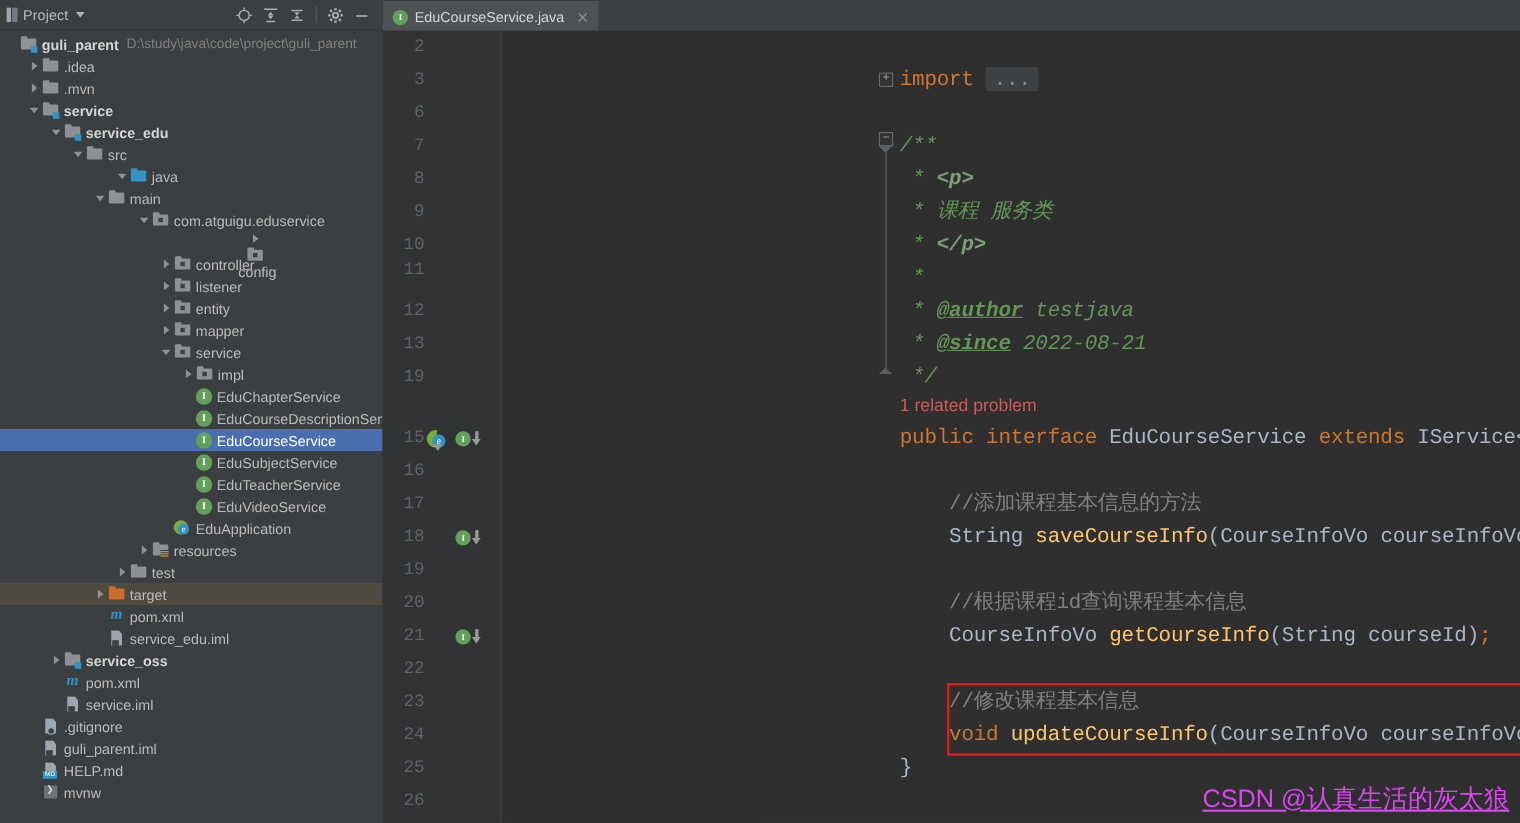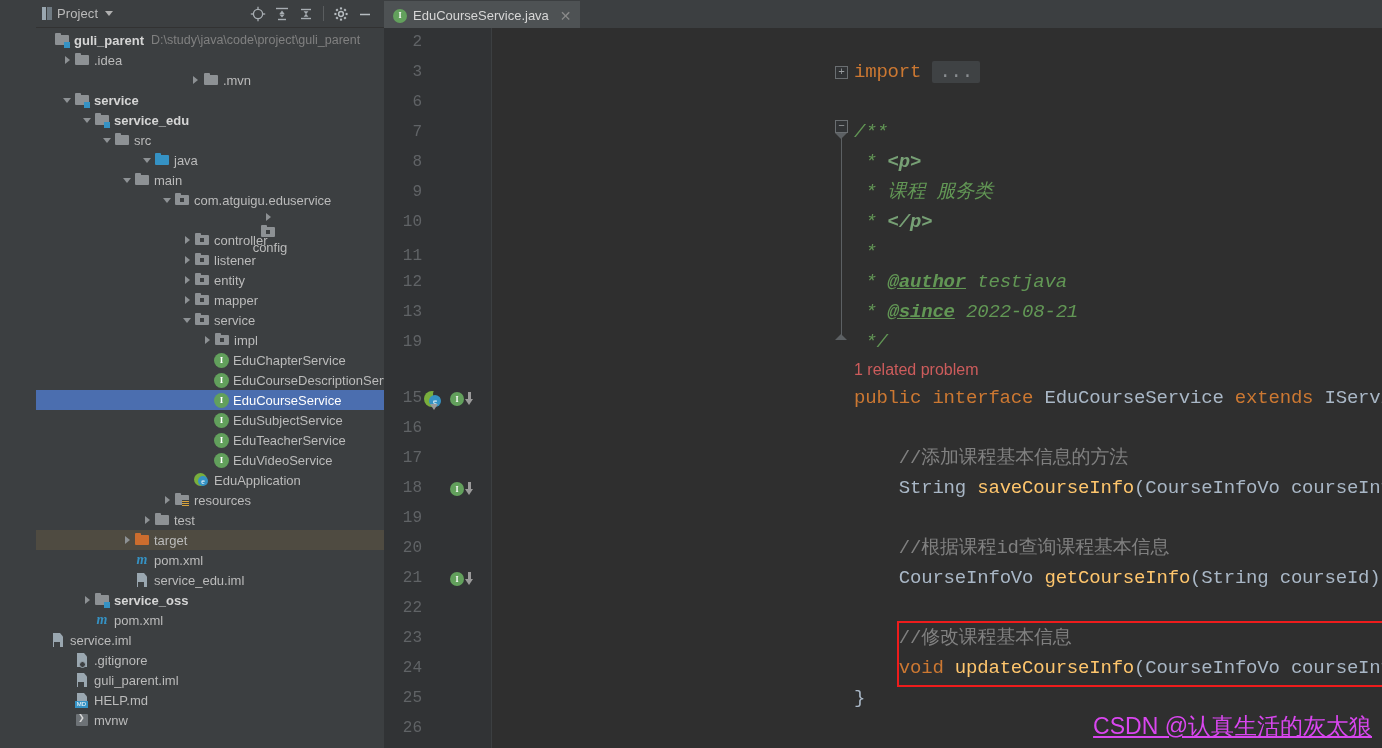--- a/index.html
+++ b/index.html
@@ -12,21 +12,20 @@
     -webkit-font-smoothing:antialiased;
   }
   #app { position:relative; width:1382px; height:748px; display:flex; }
 
   
   #project-panel {
     width:348px; height:748px;
     background:#3c3f41;
     display:flex; flex-direction:column;
     position:relative;
-    margin-left:36px;
   }
   #project-header {
     height:28px; flex:0 0 28px;
     background:#3c3f41;
     display:flex; align-items:center;
     padding-left:4px;
     border-bottom:1px solid #323232;
   }
   .ph-icon-doc { width:14px; height:15px; margin-right:3px; position:relative; flex:0 0 14px; }
   .ph-icon-doc .bar { position:absolute; left:2px; top:1px; width:4px; height:13px; background:#9aa7b0; }
@@ -404,21 +403,21 @@
           <span class="tlabel bold">guli_parent</span>
           <span class="tpath">D:\study\java\code\project\guli_parent</span>
         </div>
         <div class="trow" style="padding-left: 24px;">
           <span class="arrow">
             <i></i>
           </span>
           <span class="ic ic-folder-plain"></span>
           <span class="tlabel">.idea</span>
         </div>
-        <div class="trow" style="padding-left: 24px; justify-content: center;">
+        <div class="trow" style="padding-left: 24px;">
           <span class="arrow">
             <i></i>
           </span>
           <span class="ic ic-folder-plain"></span>
           <span class="tlabel">.mvn</span>
         </div>
         <div class="trow" style="padding-left: 24px;">
           <span class="arrow open">
             <i></i>
           </span>
@@ -610,21 +609,21 @@
           <span class="ic ic-folder-mod">
             <span class="ic-badge"></span>
           </span>
           <span class="tlabel bold">service_oss</span>
         </div>
         <div class="trow" style="padding-left: 44px;">
           <span class="arrow"></span>
           <span class="ic-maven">m</span>
           <span class="tlabel">pom.xml</span>
         </div>
-        <div class="trow" style="">
+        <div class="trow" style="padding-left: 44px;">
           <span class="arrow"></span>
           <span class="ic-file">
             <span class="sheet"></span>
             <span class="tag"></span>
           </span>
           <span class="tlabel">service.iml</span>
         </div>
         <div class="trow" style="padding-left: 24px;">
           <span class="arrow"></span>
           <span class="ic-file gitignore">
@@ -671,21 +670,21 @@
 
     <div id="code-wrap">
       <div id="gutter">
           <div class="ln" style="left: 2px; top: 4px;">2</div>
           <div class="ln" style="left: 2px; top: 34px;">3</div>
           <div class="ln" style="left: 2px; top: 64px;">6</div>
           <div class="ln" style="left: 2px; top: 94px;">7</div>
           <div class="ln" style="left: 2px; top: 124px;">8</div>
           <div class="ln" style="left: 2px; top: 154px;">9</div>
           <div class="ln" style="left: 2px; top: 184px;">10</div>
-          <div class="ln" style="left: 2px; top: 218px;">11</div>
+          <div class="ln" style="left: 2px; top: 207px;">11</div>
           <div class="ln" style="left: 2px; top: 244px;">12</div>
           <div class="ln" style="left: 2px; top: 274px;">13</div>
           <div class="ln" style="left: 2px; top: 304px;">19</div>
           <div class="ln" style="left: 2px; top: 360px;">15</div>
           <div class="ln" style="left: 2px; top: 390px;">16</div>
           <div class="ln" style="left: 2px; top: 420px;">17</div>
           <div class="ln" style="left: 2px; top: 450px;">18</div>
           <div class="ln" style="left: 2px; top: 480px;">19</div>
           <div class="ln" style="left: 2px; top: 510px;">20</div>
           <div class="ln" style="left: 2px; top: 540px;">21</div>

